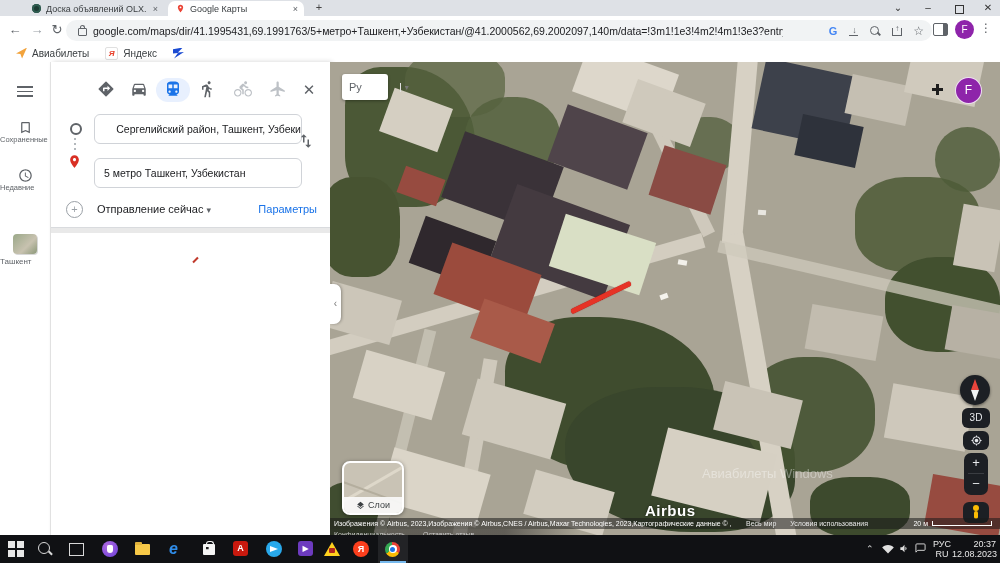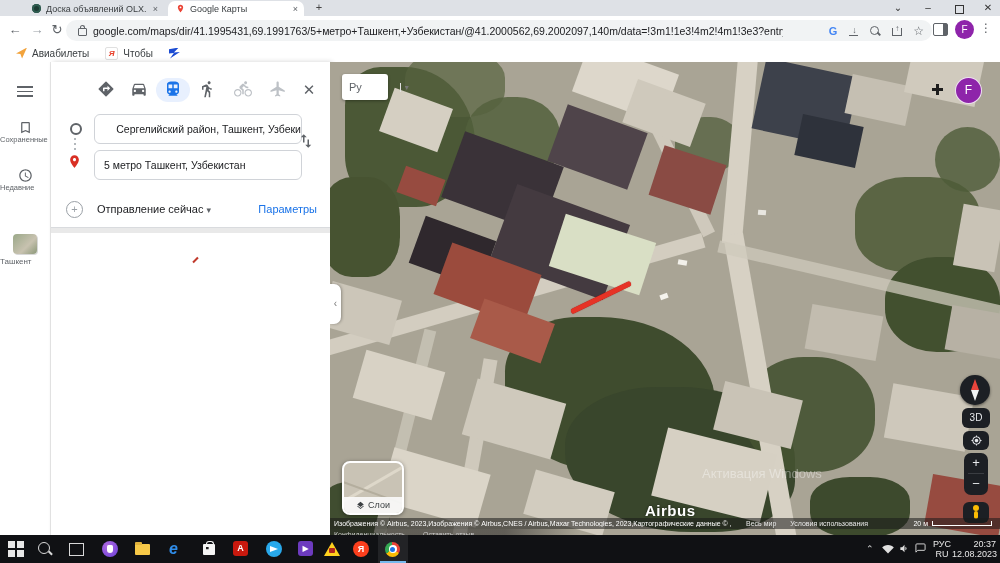--- a/index.html
+++ b/index.html
@@ -201,21 +201,21 @@
     <div class="dots3">⋮</div>
   </div>
 
   <div class="bookmarks">
     <span class="bm">
       <i class="plane-bm"></i>
       <span>Авиабилеты</span>
     </span>
     <span class="bm">
       <i class="ya-bm">Я</i>
-      <span>Чтобы</span>
+      <span>Яндекс</span>
     </span>
     <span class="bm">
       <i class="z-bm"></i>
     </span>
   </div>
 
   <div class="gsidebar">
     <div class="hamb">
         <i style="top:0;"></i>
         <i style="top:4.5px;"></i>
@@ -276,21 +276,21 @@
     <div class="o-circle"></div>
     <i class="vdot" style="top:76px;"></i>
     <i class="vdot" style="top:81px;"></i>
     <i class="vdot" style="top:86px;"></i>
     <div style="position:absolute;left:16px;top:92px;">
       <svg width="15" height="15" viewBox="0 0 24 24">
           <path fill="#d93025" d="M12 2C8.13 2 5 5.13 5 9c0 5.25 7 13 7 13s7-7.75 7-13c0-3.87-3.13-7-7-7zm0 9.5c-1.38 0-2.5-1.12-2.5-2.5s1.12-2.5 2.5-2.5 2.5 1.12 2.5 2.5-1.12 2.5-2.5 2.5z"></path>
         </svg>
     </div>
     <div class="inputbox" style="top:52px;text-align:right;">Сергелийский район, Ташкент, Узбеки</div>
-    <div class="inputbox" style="top:88px;">5 метро Ташкент, Узбекистан</div>
+    <div class="inputbox" style="top:96px;">5 метро Ташкент, Узбекистан</div>
     <div style="position:absolute;left:246px;top:70px;">
       <svg width="18" height="18" viewBox="0 0 24 24">
           <path fill="#5f6368" d="M16 17.01V10h-2v7.01h-3L15 21l4-3.99h-3zM9 3L5 6.99h3V14h2V6.99h3L9 3z"></path>
         </svg>
     </div>
 
     <div class="optrow">
       <div class="pluscirc">+</div>
       <div class="dep">
         <span>Отправление сейчас</span>
@@ -358,21 +358,21 @@
       <div style="left:628px;top:145px;width:42px;height:62px;background:#c9c3b5;transform:rotate(10deg);"></div>
 
       <div style="left:348px;top:198px;width:9px;height:5px;background:#f2f0ea;transform:rotate(10deg);"></div>
       <div style="left:428px;top:148px;width:8px;height:5px;background:#e8e6e0;transform:rotate(5deg);"></div>
       <div style="left:330px;top:232px;width:8px;height:5px;background:#f5f3ed;transform:rotate(-20deg);"></div>
     </div>
 
     <div class="route"></div>
 
     <div class="wmark">
-      <div class="w1">Активация Windows</div>
+      <div class="w1">Авиабилеты Windows</div>
     </div>
 
     <div class="langbox ovl abs">
       <span class="lt">Ру</span>
       <span class="lc">▾</span>
     </div>
     <div class="collapse ovl abs">‹</div>
     <div class="crossico ovl abs">
       <i style="left:4px;top:0;width:3px;height:11px;"></i>
         <i style="left:0;top:4px;width:11px;height:3px;"></i>

